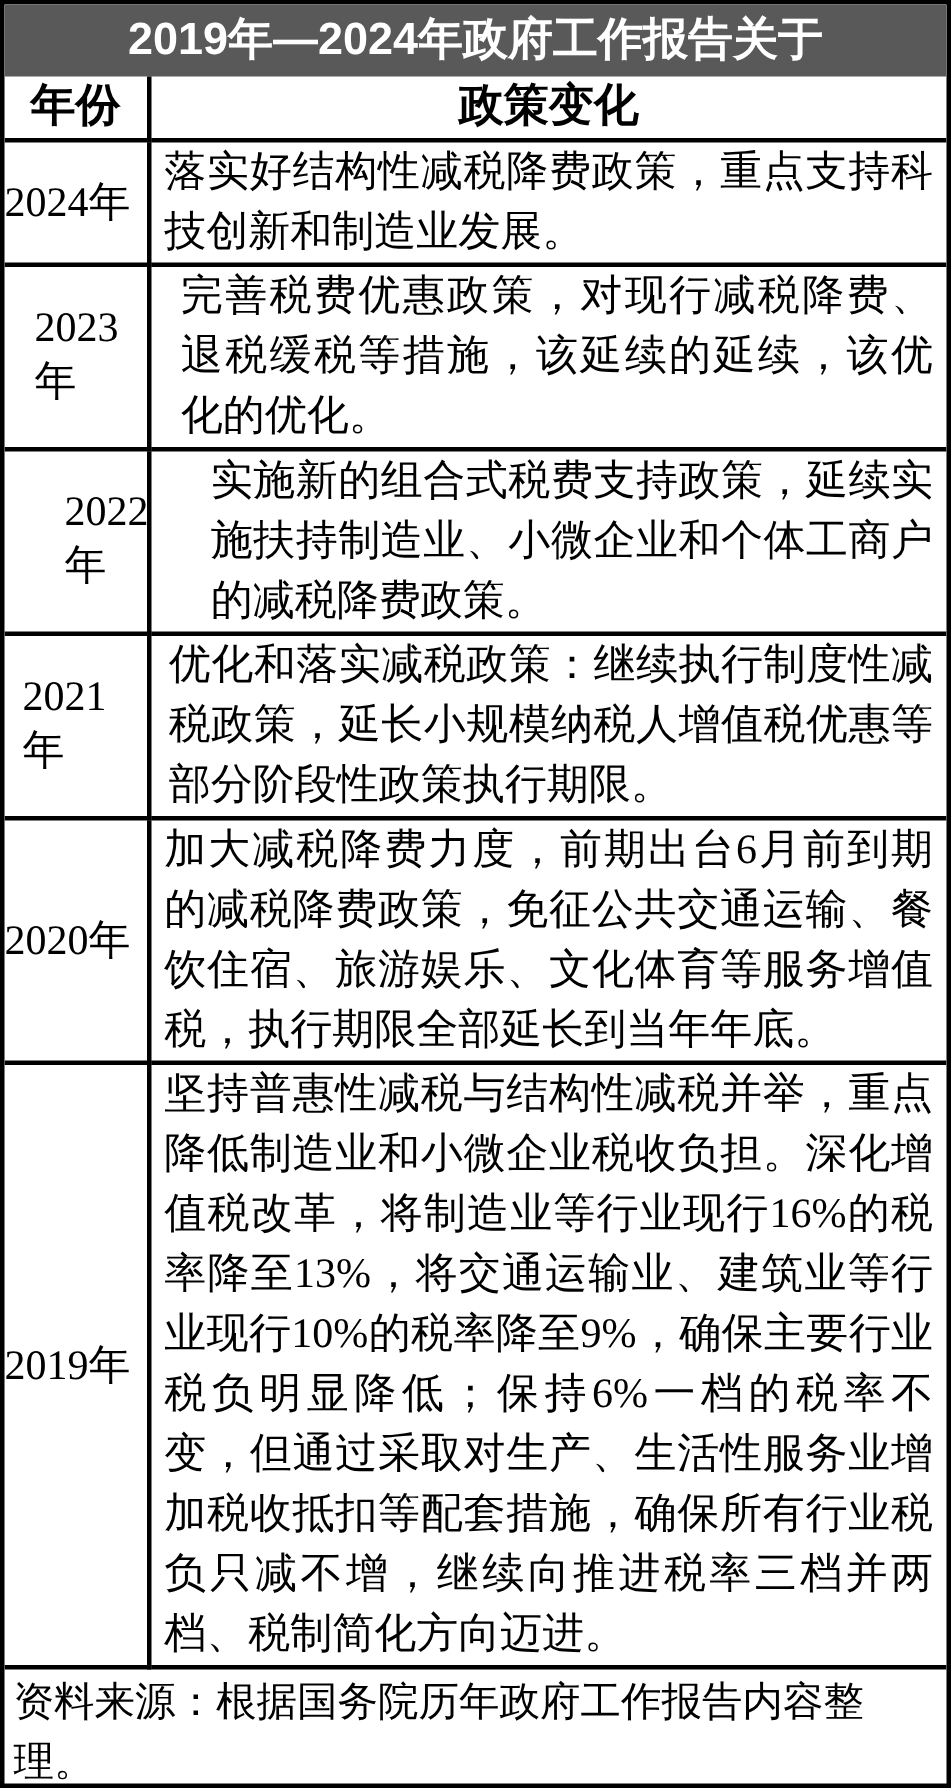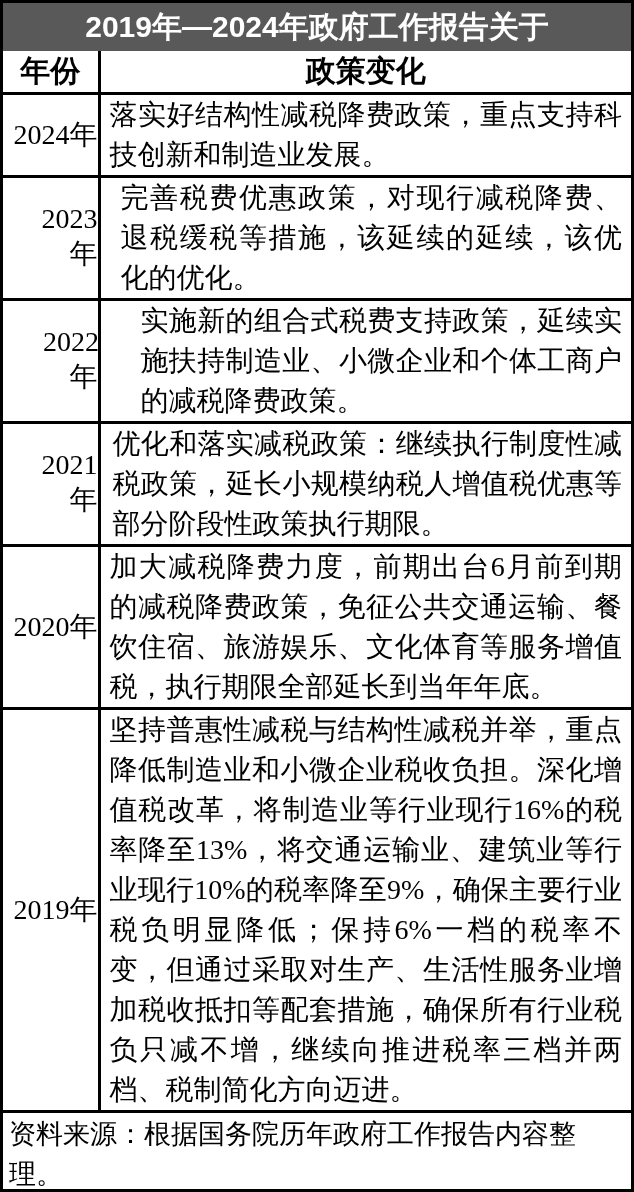--- a/index.html
+++ b/index.html
@@ -44,21 +44,21 @@
   table.policy-table tr:first-child > * { border-top: none; }
   col.year-col { width: 96px; }
   th.header-cell {
     font-size: 30px;
     font-weight: bold;
     text-align: center;
     height: 42px;
     line-height: 40px;
   }
   td.year-cell {
-    text-align: right;
+    text-align: left;
     font-size: 28px;
   }
   td.policy-cell {
     font-size: 28px;
     line-height: 40px;
     text-align: justify;
     padding: 0 9px;
   }
   tr.row-2024 td { height: 79px; }
   tr.row-2023 td { height: 120px; padding-left: 20px; }

